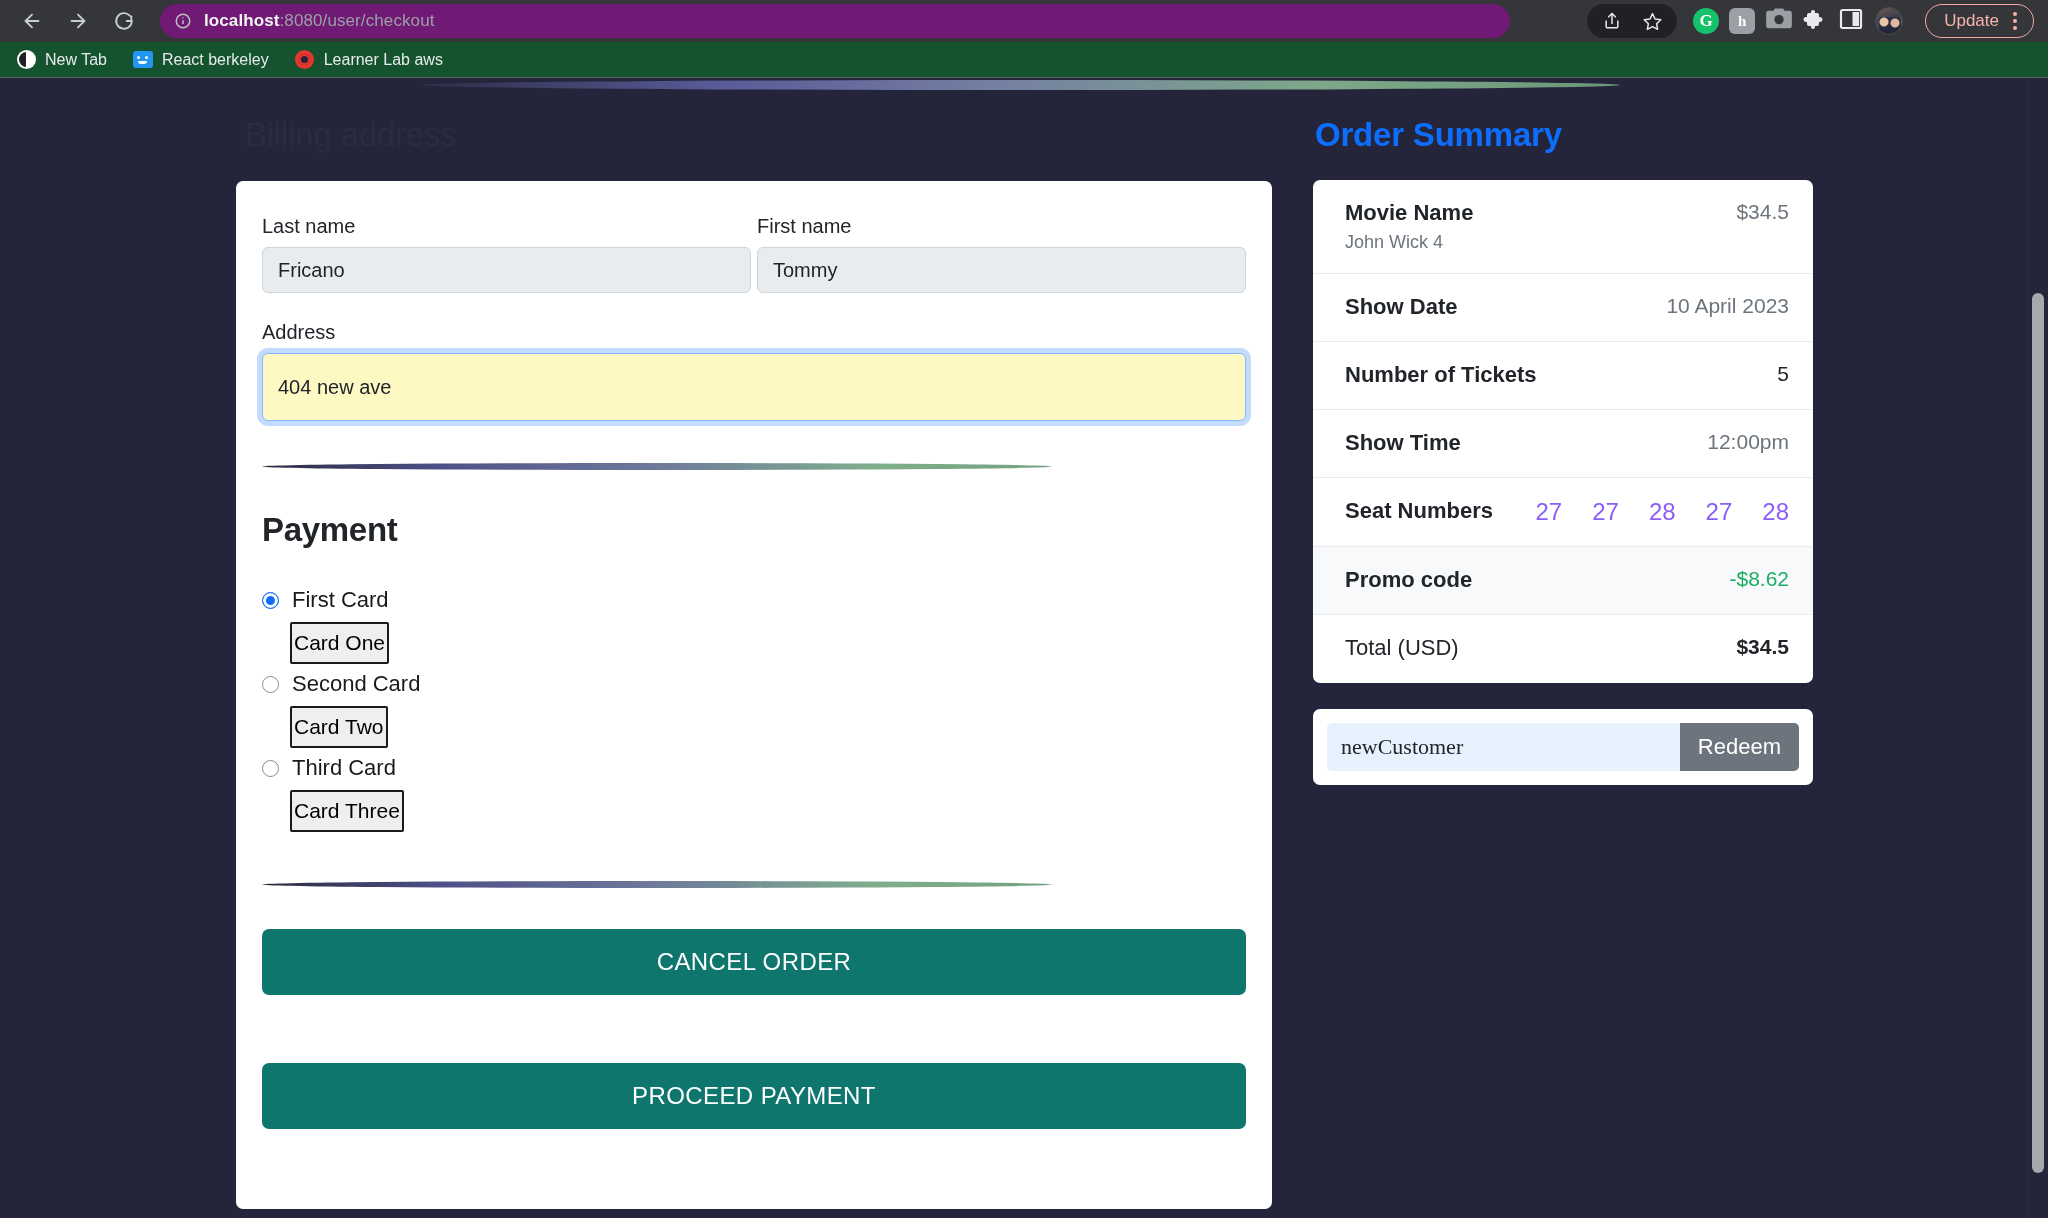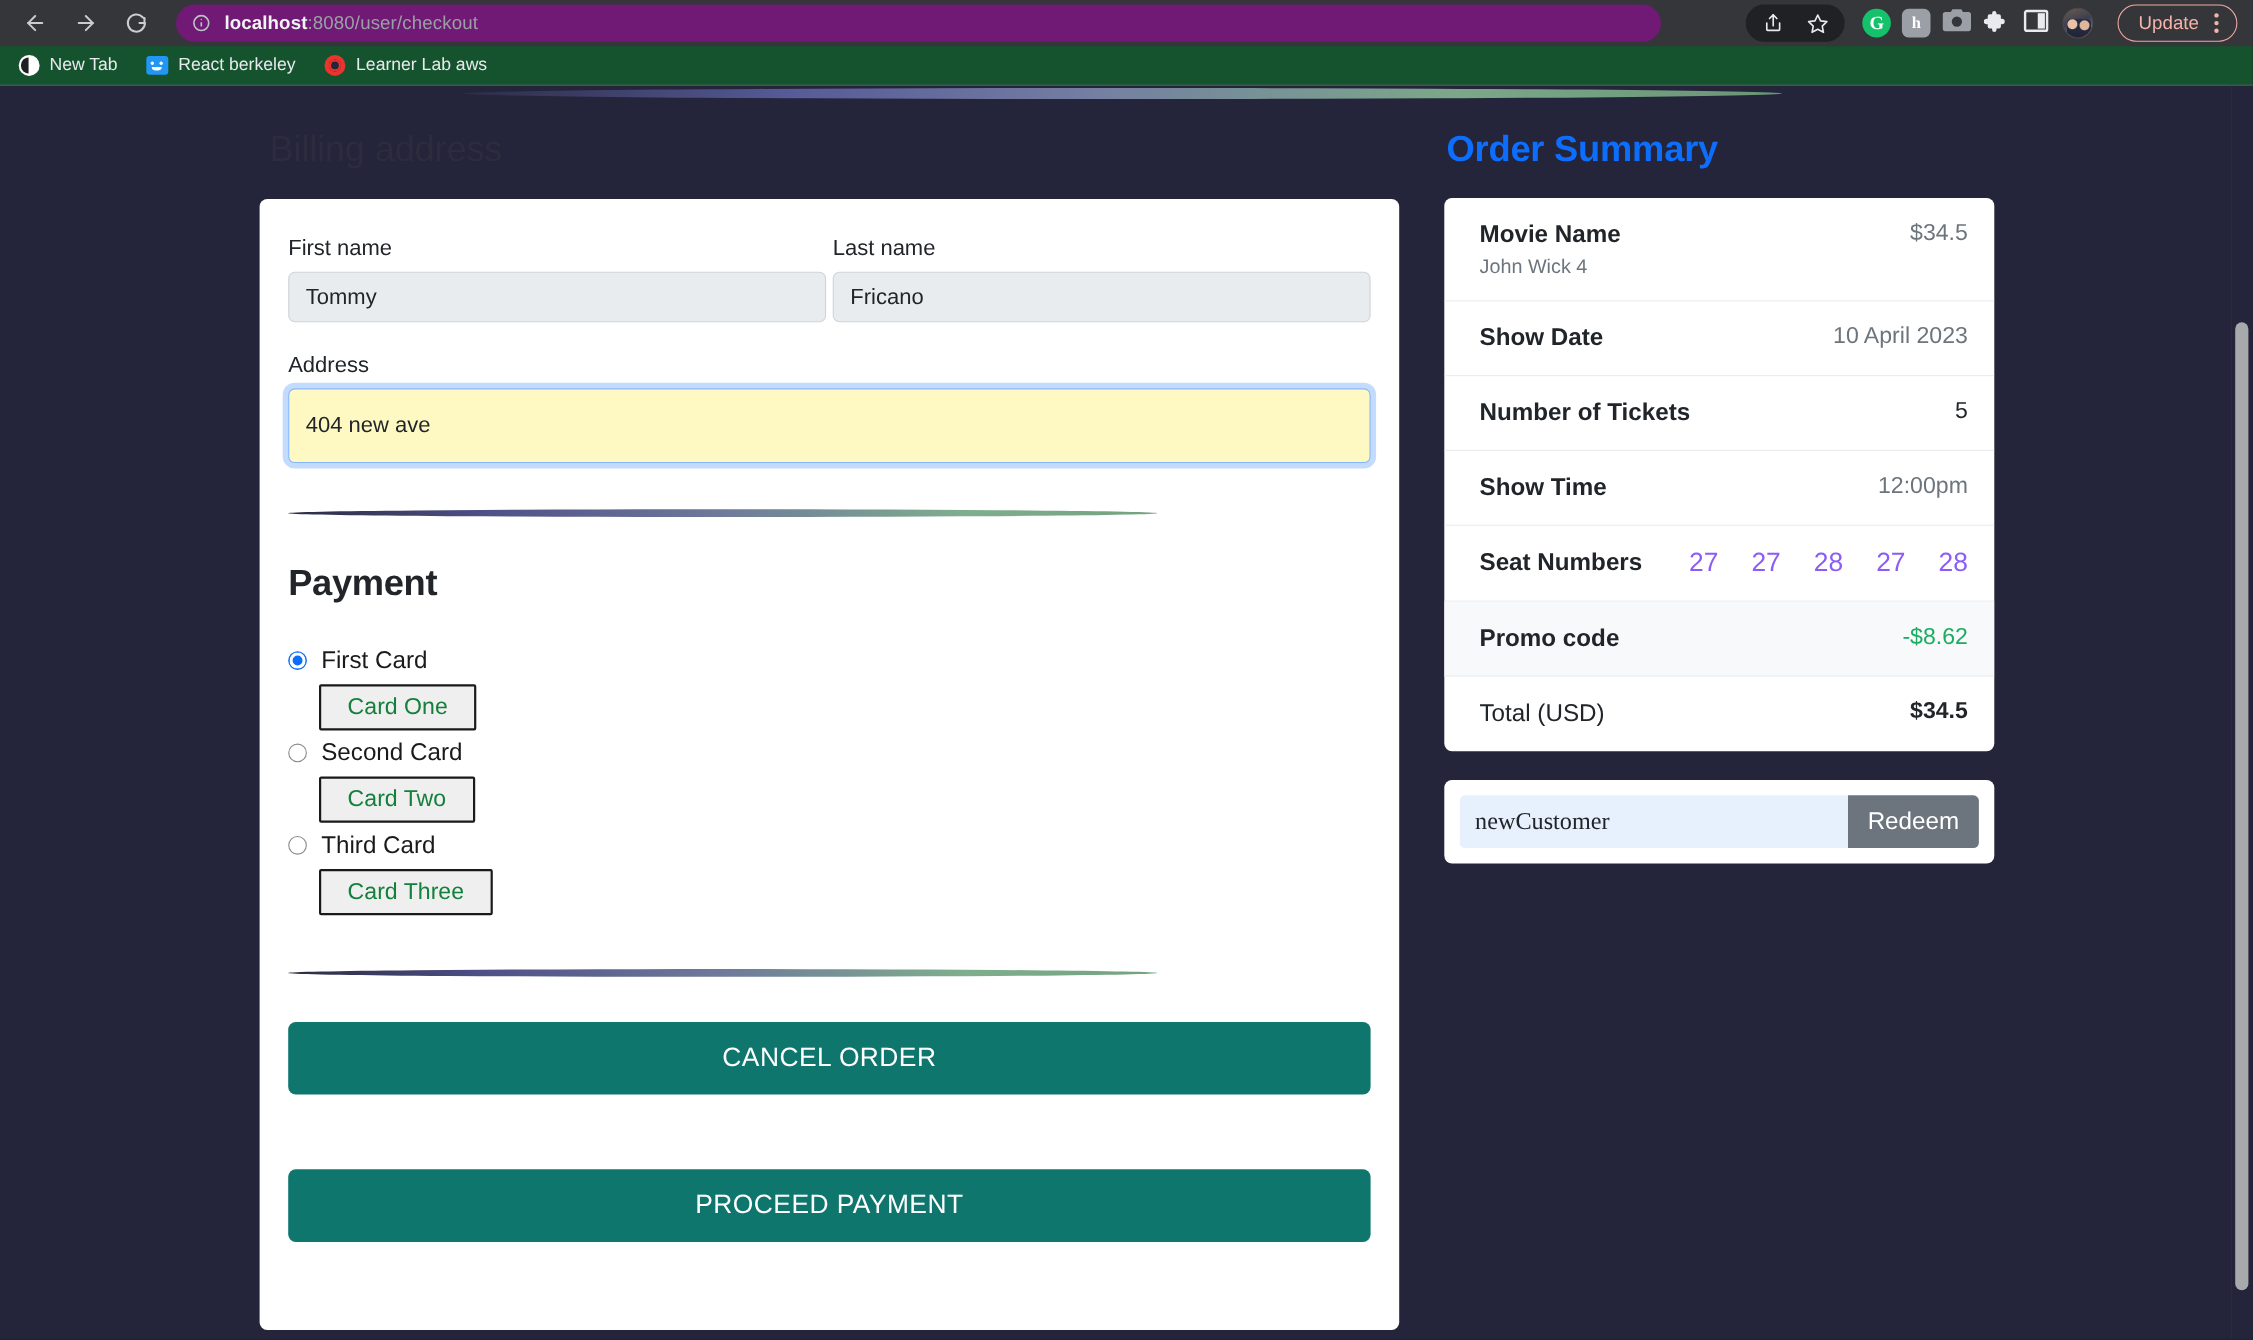--- a/index.html
+++ b/index.html
@@ -275,23 +275,23 @@
     background: #0d6efd;
     box-shadow: inset 0 0 0 3px #fff;
   }
   .radio-label { font-size: 22px; color: #1a1a1a; }
   .card-btn {
     margin: 7px 17px 7px 28px;
     background: #efefef;
     border: 2px solid #1a1a1a;
     border-radius: 2px;
     font-size: 21px;
-    color: #15803d;
+    color: #000000;
     font-family: "Liberation Sans", sans-serif;
-    padding: 7px 24px;
+    padding: 7px 2px;
     display: inline-block;
   }
   .action-btn {
     width: 100%;
     height: 66px;
     background: #0f766e;
     border: none;
     border-radius: 7px;
     color: #fff;
     font-size: 24px;
@@ -503,26 +503,26 @@
 
   <div class="content">
 
     <div class="left-col">
       <div class="billing-heading">Billing address</div>
 
       <div class="form-card">
 
         <div class="name-row">
           <div class="name-col">
+            <span class="field-label">Last name</span>
+            <div class="text-input" placeholder="Last name">Fricano</div>
+          </div>
+          <div class="name-col">
             <span class="field-label">First name</span>
             <div class="text-input" placeholder="First name">Tommy</div>
-          </div>
-          <div class="name-col">
-            <span class="field-label">Last name</span>
-            <div class="text-input" placeholder="Last name">Fricano</div>
           </div>
         </div>
 
         <div class="address-block">
           <span class="field-label">Address</span>
           <div class="text-input focused" placeholder="1234 Main St">404 new ave</div>
         </div>
 
         <div class="divider-wrap">
           <div class="divider-grad"></div>

